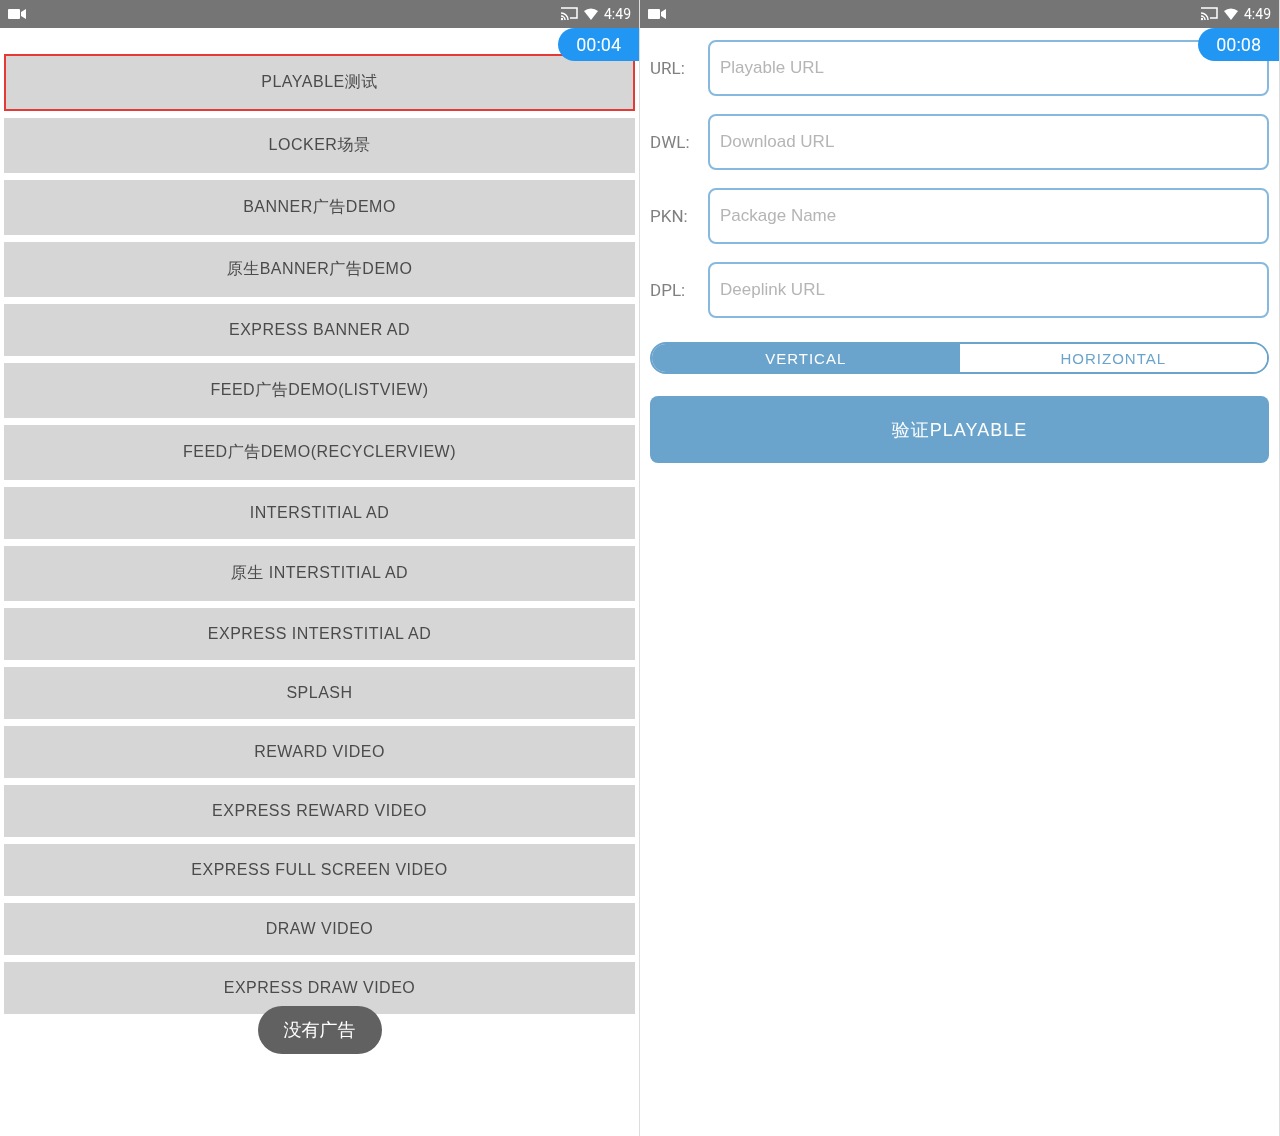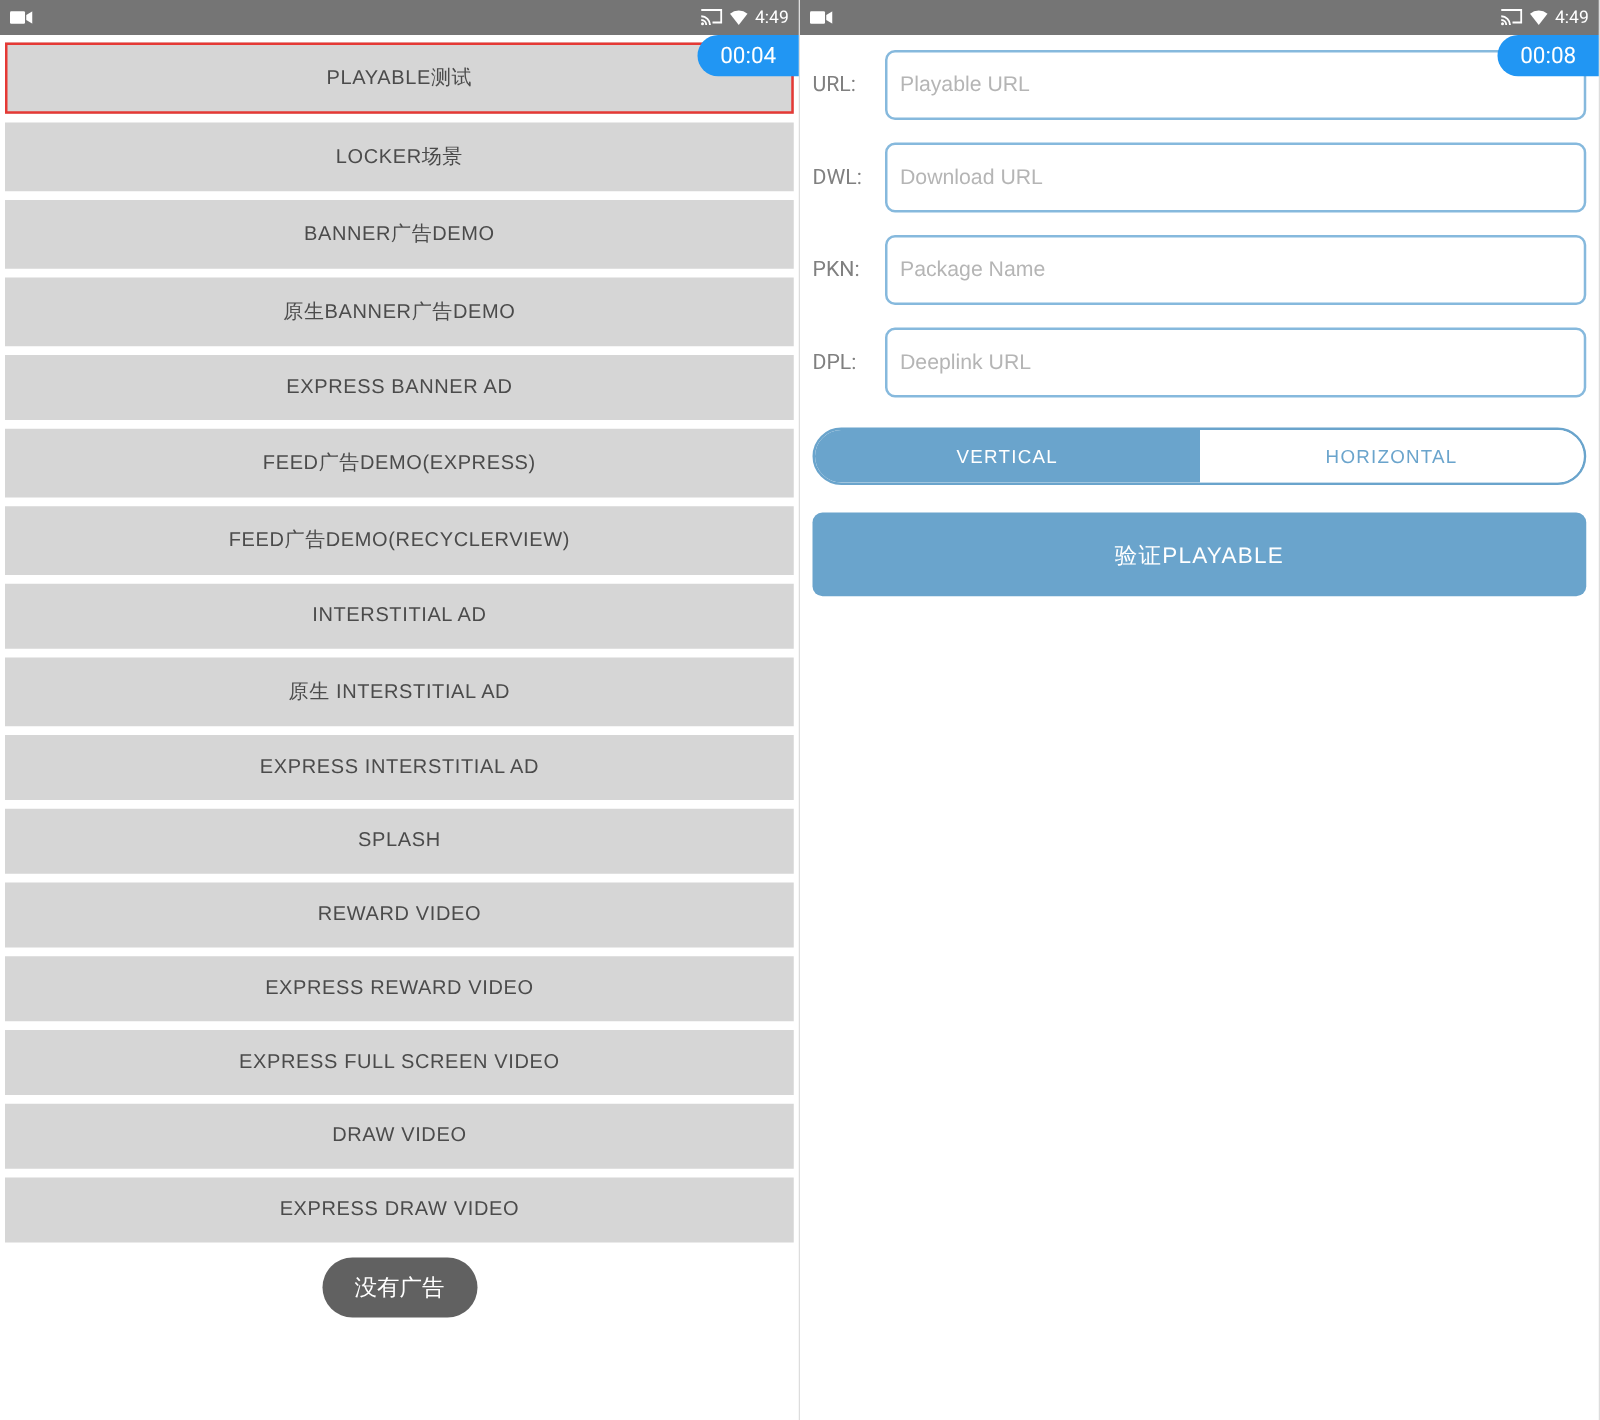--- a/index.html
+++ b/index.html
@@ -40,20 +40,21 @@
       border-radius: 20px 0 0 20px;
       font-size: 18px;
       z-index: 50;
     }
     
     .menu-list {
       padding: 6px 4px 0 4px;
       display: flex;
       flex-direction: column;
       gap: 7px;
+      margin-top: 20px;
     }
     .menu-btn {
       background: #d6d6d6;
       color: #4b4b4b;
       text-align: center;
       padding: 17px 0;
       font-size: 16px;
       font-weight: 500;
       border: none;
       cursor: pointer;
@@ -103,21 +104,21 @@
       font-size: 17px;
       color: #444;
     }
     .form-input::placeholder { color: #b5b5b5; }
     .seg {
       display: flex;
       margin-top: 6px;
       border: 2px solid #6aa4cc;
       border-radius: 26px;
       overflow: hidden;
-      height: 46px;
+      height: 32px;
     }
     .seg-btn {
       flex: 1;
       border: none;
       font-size: 15px;
       cursor: pointer;
       letter-spacing: 1px;
     }
     .seg-btn.active { background: #6aa4cc; color: #fff; }
     .seg-btn.inactive { background: #fff; color: #6aa4cc; }
@@ -167,21 +168,21 @@
   </div>
 
   <div class="timer-pill">00:04</div>
 
   <div class="menu-list">
     <button class="menu-btn highlighted">PLAYABLE测试</button>
     <button class="menu-btn">LOCKER场景</button>
     <button class="menu-btn">BANNER广告DEMO</button>
     <button class="menu-btn">原生BANNER广告DEMO</button>
     <button class="menu-btn">EXPRESS BANNER AD</button>
-    <button class="menu-btn">FEED广告DEMO(EXPRESS)</button>
+    <button class="menu-btn">FEED广告DEMO(LISTVIEW)</button>
     <button class="menu-btn">FEED广告DEMO(RECYCLERVIEW)</button>
     <button class="menu-btn">INTERSTITIAL AD</button>
     <button class="menu-btn">原生 INTERSTITIAL AD</button>
     <button class="menu-btn">EXPRESS INTERSTITIAL AD</button>
     <button class="menu-btn">SPLASH</button>
     <button class="menu-btn">REWARD VIDEO</button>
     <button class="menu-btn">EXPRESS REWARD VIDEO</button>
     <button class="menu-btn">EXPRESS FULL SCREEN VIDEO</button>
     <button class="menu-btn">DRAW           VIDEO</button>
     <button class="menu-btn">EXPRESS DRAW  VIDEO</button>

